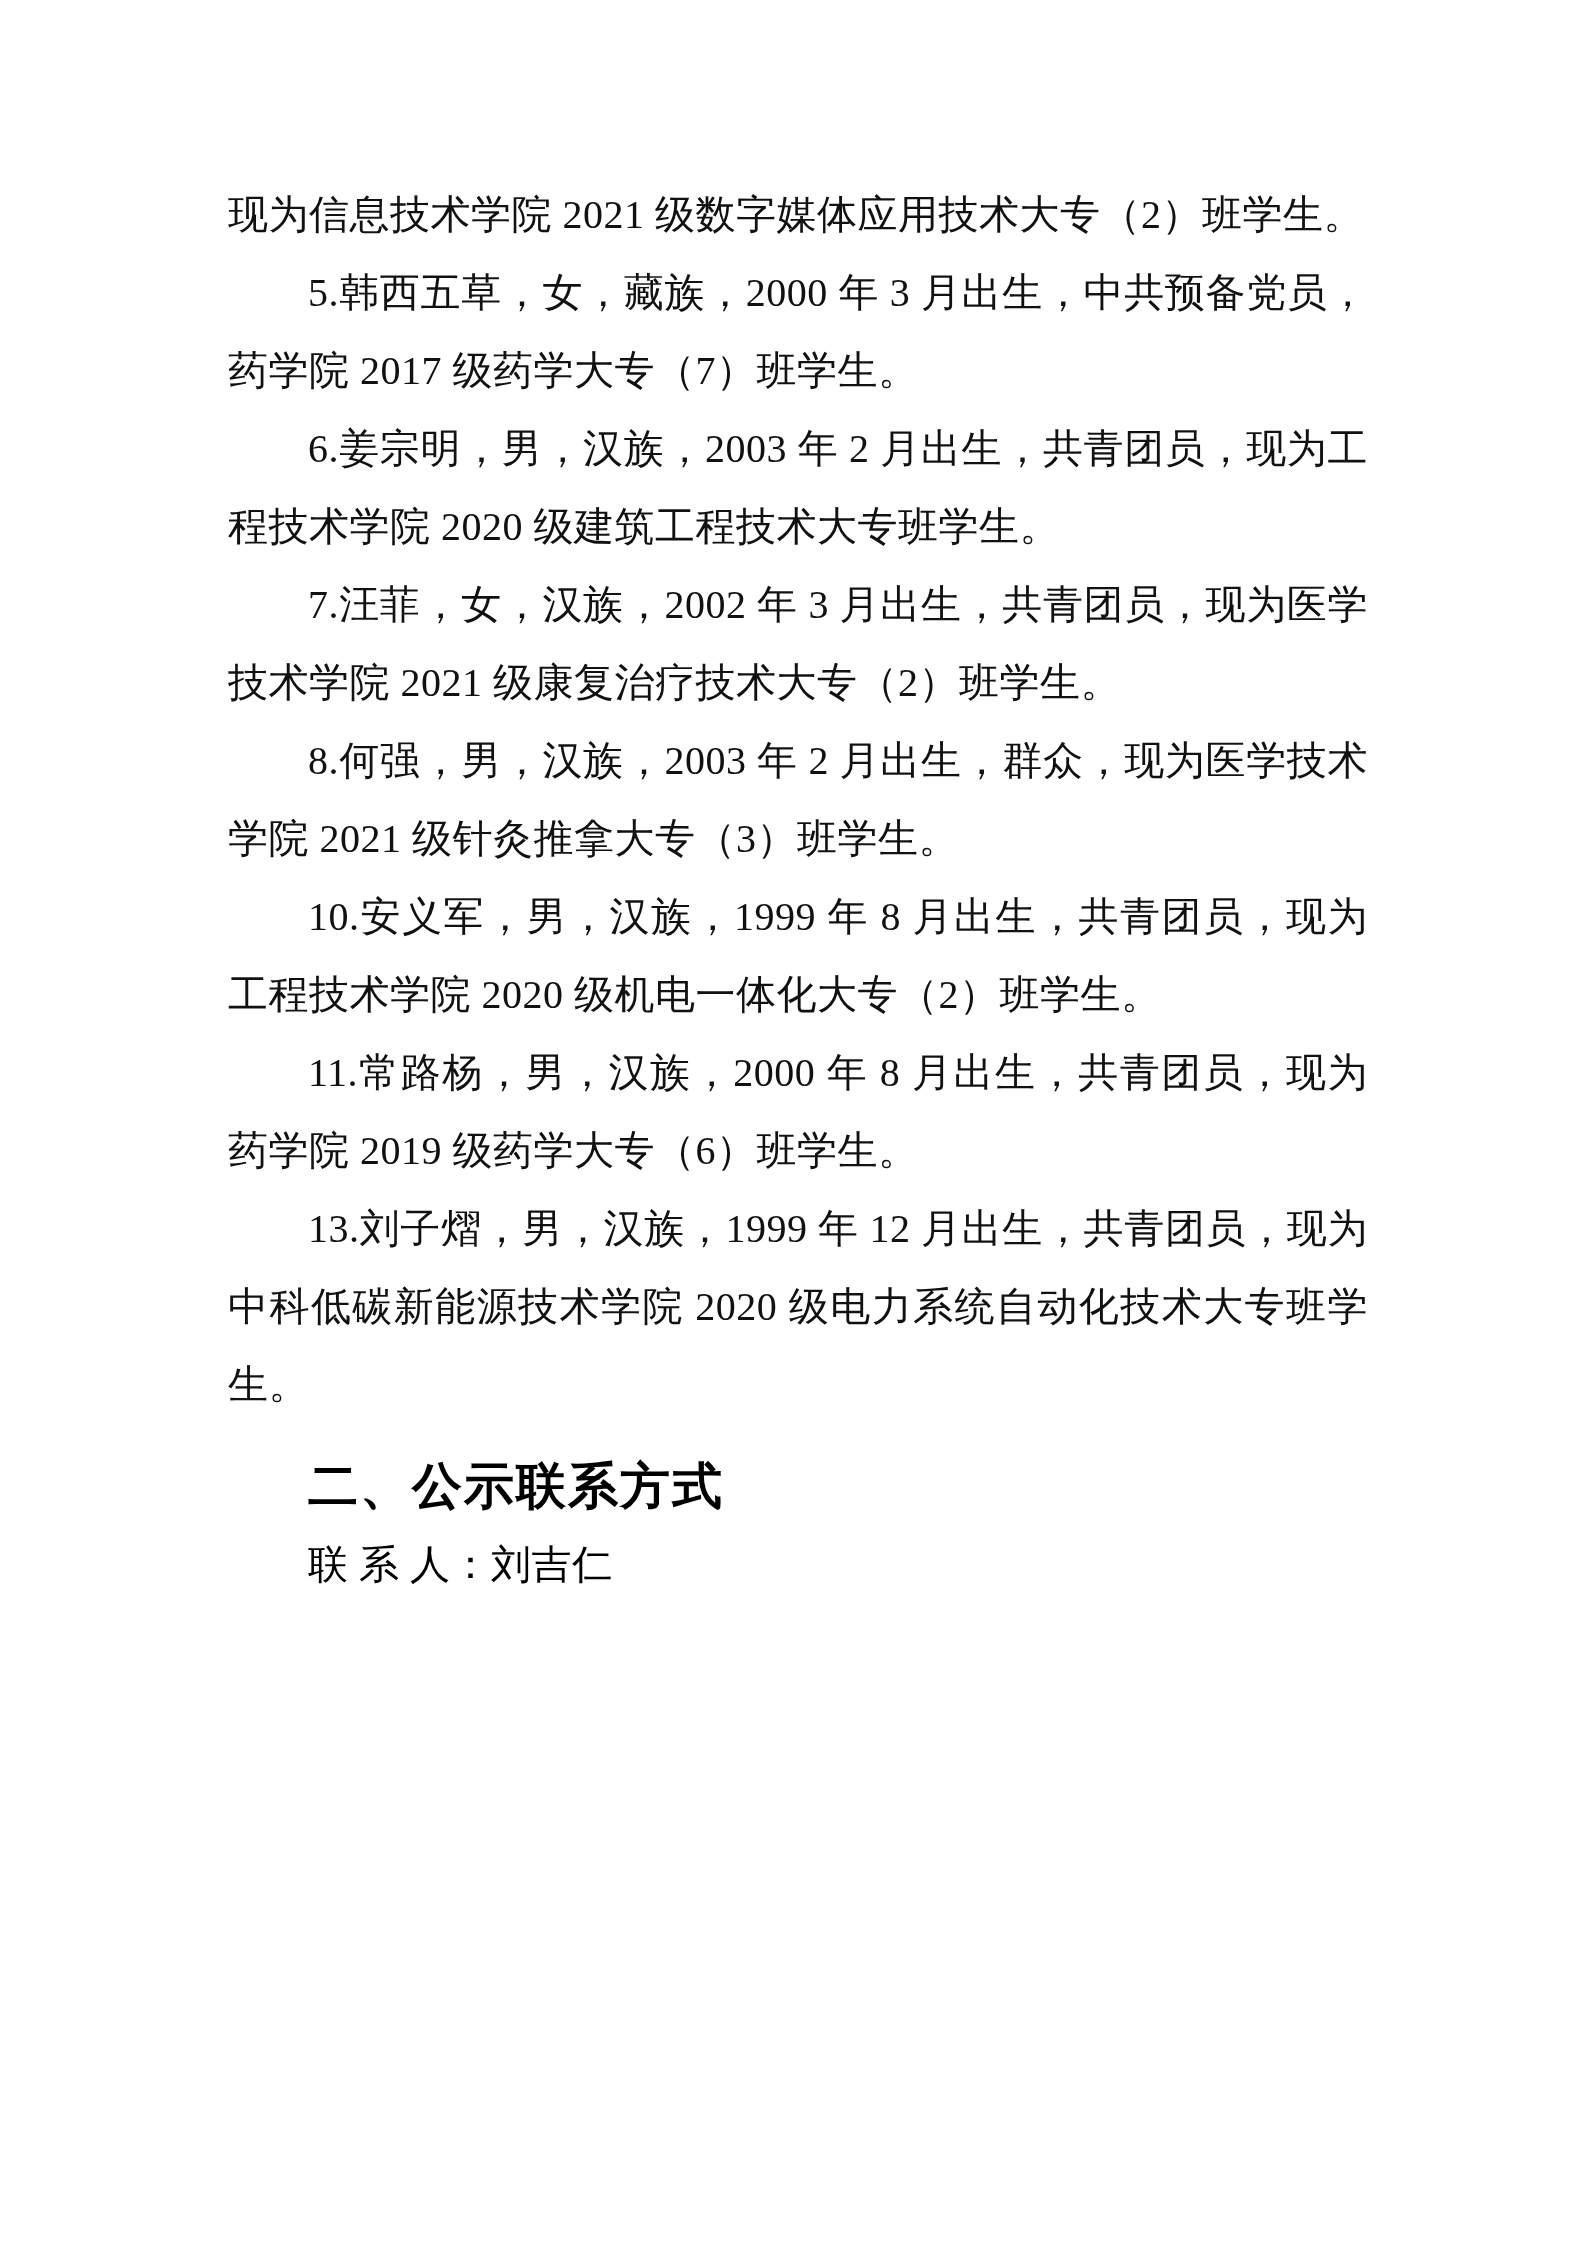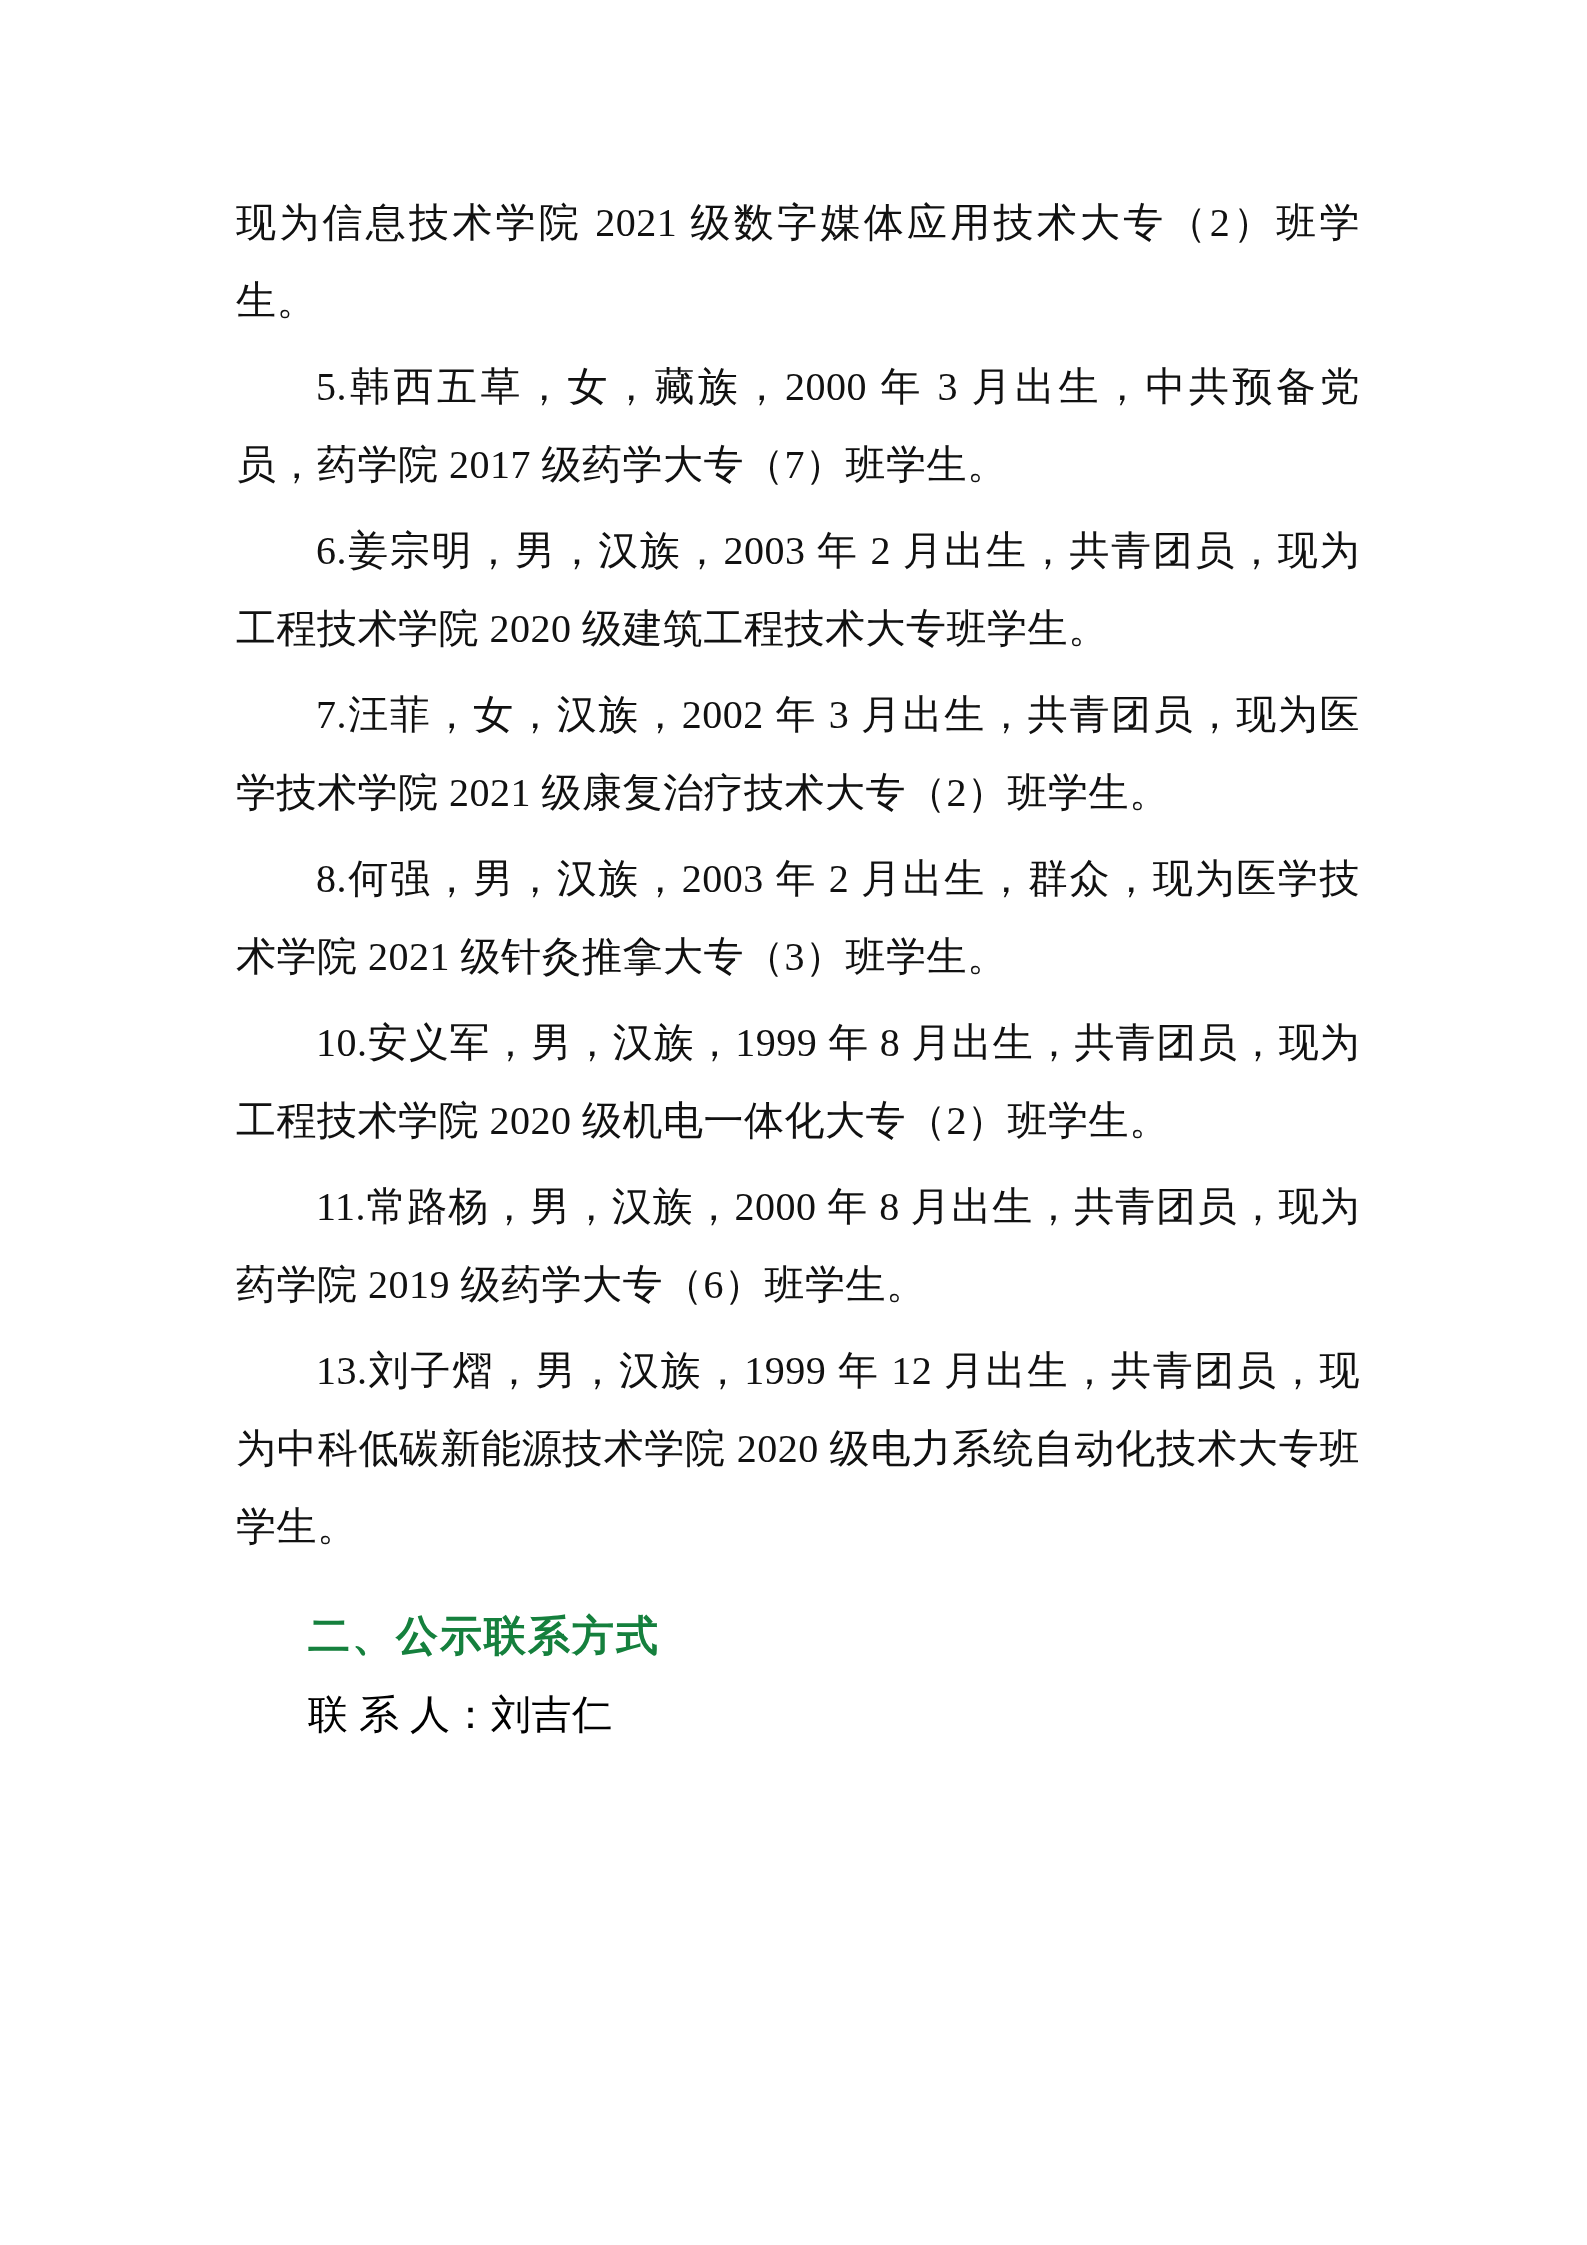--- a/index.html
+++ b/index.html
@@ -17,42 +17,42 @@
     font-family: "Liberation Serif", "DejaVu Serif", serif;
     color: #1a1a1a;
   }
   .content {
     position: absolute;
     left: 228px;
     top: 176px;
     width: 1140px;
   }
   p.body-para {
-    margin: 8px;
+    margin: 0;
     font-size: 40px;
     line-height: 78px;
     letter-spacing: 0.5px;
     text-align: justify;
     text-justify: inter-ideograph;
     text-indent: 0;
     color: #111111;
   }
   p.indent {
     text-indent: 80px;
   }
   h2.section-title {
     margin: 0;
     padding-top: 22px;
-    font-size: 42px;
+    font-size: 50px;
     line-height: 80px;
     font-weight: bold;
     text-indent: 80px;
     font-family: "Liberation Sans", "DejaVu Sans", sans-serif;
     letter-spacing: 2px;
-    color: #15803d;
+    color: #000000;
   }
   p.contact-line {
     margin: 0;
     font-size: 40px;
     line-height: 78px;
     text-indent: 80px;
     letter-spacing: 0.5px;
     color: #000000;
   }
 </style>

